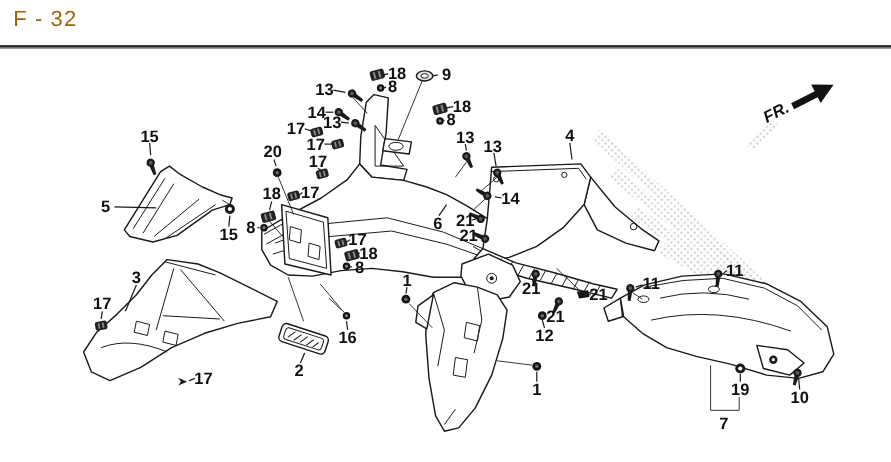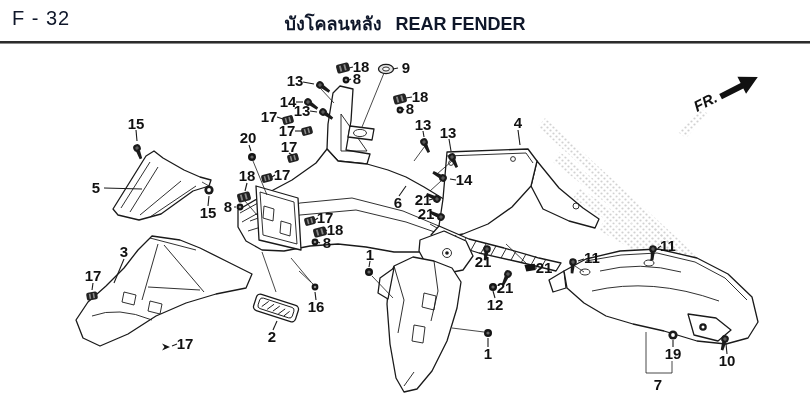--- a/index.html
+++ b/index.html
@@ -1,38 +1,35 @@
 <!DOCTYPE html>
 <html><head>
 <meta charset="utf-8">
 <style>
   html,body{margin:0;padding:0;background:#fff;}
   .page{position:relative;width:810px;height:400px;background:#fff;overflow:hidden;
-        font-family:"Liberation Sans",sans-serif;color:#0f172a;}
+        font-family:"Liberation Sans",sans-serif;color:#a16207;}
   .hdr{position:absolute;top:0;left:0;width:810px;height:42px;}
   .page-code{position:absolute;left:12px;top:7px;font-size:20px;font-weight:500;letter-spacing:1px;}
   .title{position:absolute;left:0;top:9px;width:100%;text-align:center;font-size:18px;font-weight:600;}
   .title .thai{margin-right:14px;font-weight:600;}
   .rule{position:absolute;top:41px;left:0;width:810px;height:2px;background:#2b2b2b;border-bottom:1px solid #8a8a8a;}
   svg{position:absolute;left:0;top:0;}
   .part{fill:#ffffff;stroke:#1a1a1a;stroke-width:1.3;stroke-linejoin:round;}
   .inner{fill:none;stroke:#1a1a1a;stroke-width:0.9;stroke-linejoin:round;}
   .callout{font-family:"Liberation Sans",sans-serif;font-size:15px;font-weight:600;fill:#111;}
   .frtxt{font-family:"Liberation Sans",sans-serif;font-size:15px;font-weight:bold;font-style:italic;fill:#111;}
 </style>
 </head>
 <body>
 
 <div class="page">
 
   <div class="hdr">
     <span class="page-code">F - 32</span>
-    <div class="title">
-      <span class="thai">บังโคลนหลัง</span><span>REAR FENDER</span>
-    </div>
   </div>
   <div class="rule"></div>
 
   <svg id="diagram" width="810" height="420" viewBox="0 0 810 420">
     <defs>
       <pattern id="dots" width="6" height="6" patternUnits="userSpaceOnUse">
         <circle cx="1.5" cy="1.5" r="1.1" fill="#c9c9c9"></circle>
         <circle cx="4.5" cy="4.5" r="1.1" fill="#c9c9c9"></circle>
       </pattern>
     </defs>

